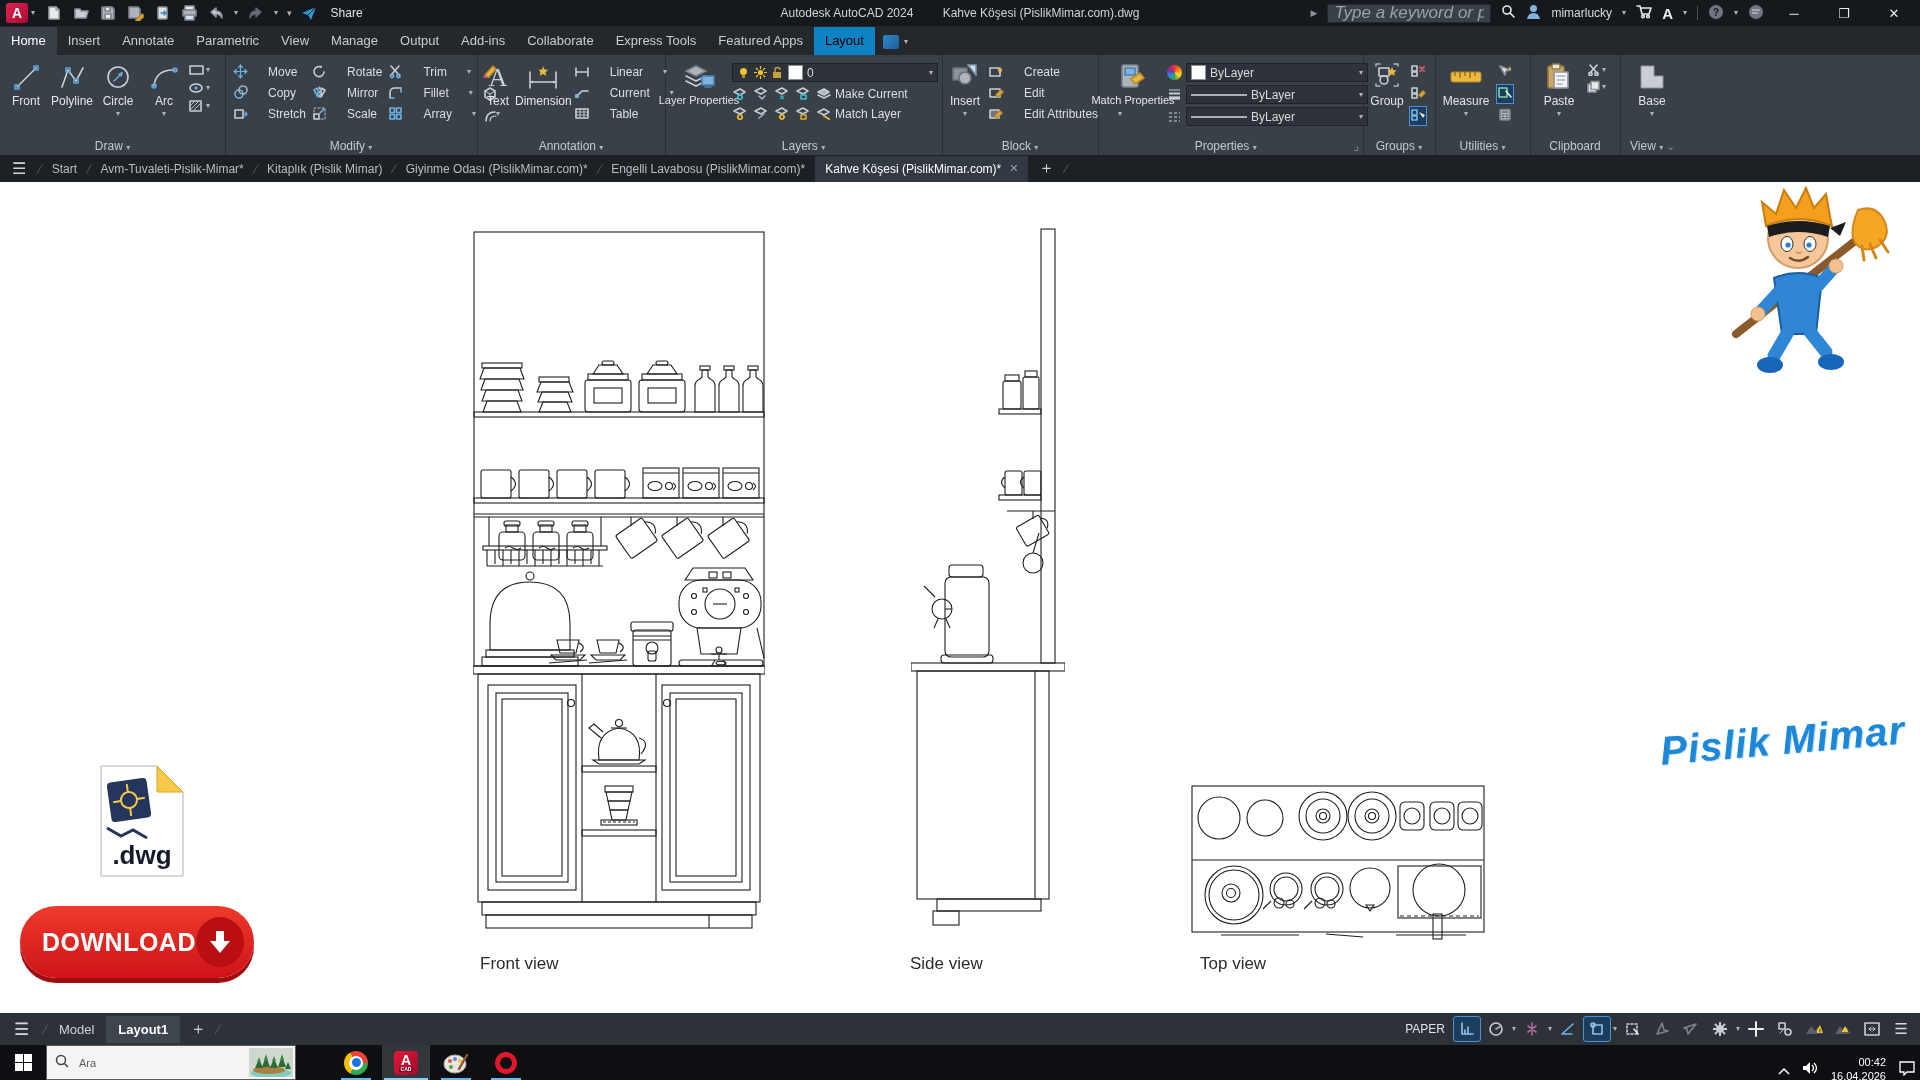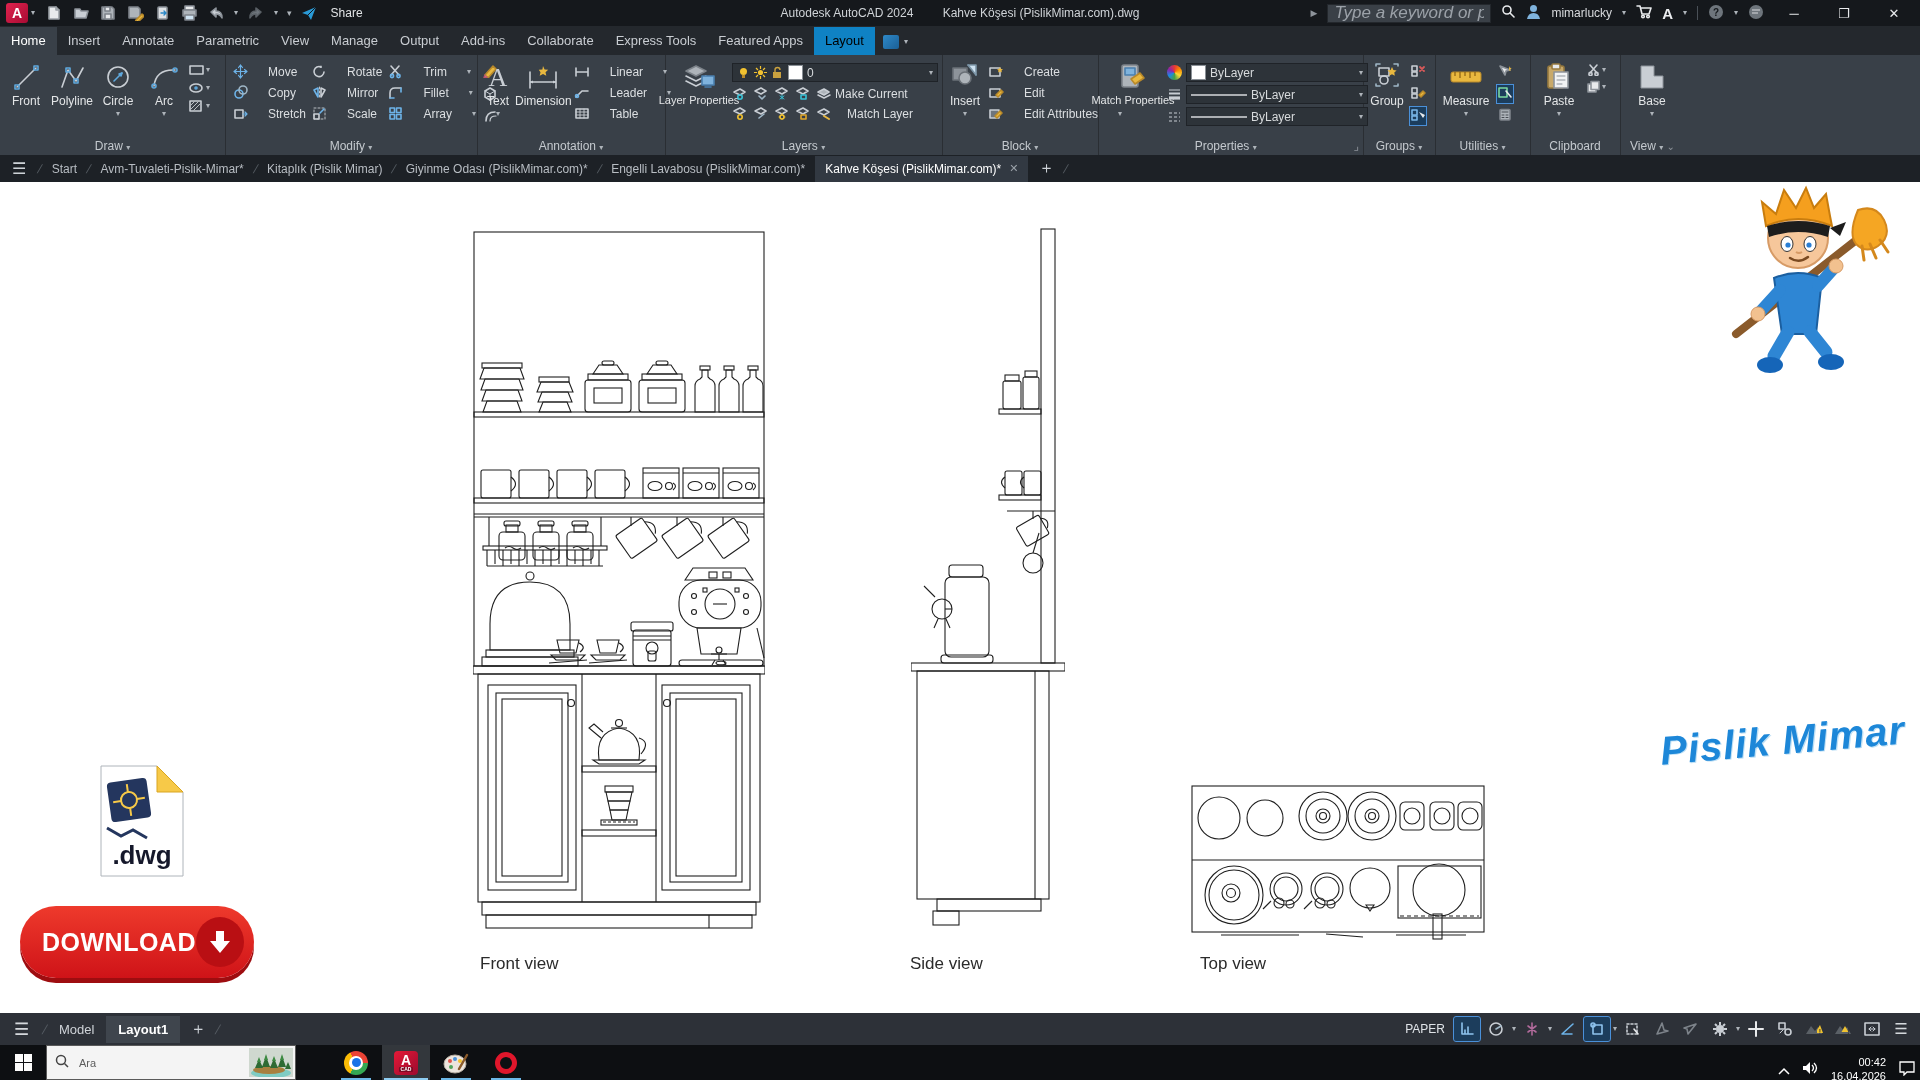--- a/index.html
+++ b/index.html
@@ -405,21 +405,21 @@
                 <path d="M2 11V3M14 11V3M2 7h12"></path>
               </svg>
               <span>Linear</span>
               <span class="caret">▾</span>
             </div>
           <div class="mrow">
               <svg class="s" width="16" height="13">
                 <path d="M2 11L8 5h6"></path>
                 <circle cx="3" cy="10" r="1.5" style="stroke:#6db3e8"></circle>
               </svg>
-              <span>Leader</span>
+              <span>Current</span>
               <span class="caret">▾</span>
             </div>
           <div class="mrow">
               <svg class="s" width="16" height="13">
                 <rect x="2" y="2" width="12" height="9"></rect>
                 <path d="M2 5h12M2 8h12M6 2v9M10 2v9" style="stroke-width:.9"></path>
               </svg>
               <span>Table</span>
             </div>
         </div>
@@ -493,21 +493,21 @@
               </svg>
             <svg class="s" width="15" height="13">
                 <path d="M2 4l6-3 5 3-5 3z"></path>
                 <circle cx="8" cy="10" r="2" style="stroke:#f2c230"></circle>
                 <path d="M8 6.5v1M5 10h1M10 10h1M8 12.5v1" style="stroke:#f2c230;stroke-width:.9"></path>
               </svg>
             <svg class="s" width="15" height="13">
                 <path d="M2 4l6-3 5 3-5 3z"></path>
                 <rect x="6" y="8" width="5" height="4" style="stroke:#e0a62a"></rect>
               </svg>
-            <div class="mrow" style="gap:16px">
+            <div class="mrow" style="gap:4px">
                 <svg class="s" width="15" height="13">
                   <path d="M2 5l6-3 5 3-5 3z"></path>
                   <path d="M8 9l5 3" style="stroke:#e9b83f;stroke-width:2"></path>
                 </svg>
                 <span>Match Layer</span>
               </div>
           </div>
         </div>
       </div>
       <div class="plabel"><span>Layers</span> <span class="caret">▾</span></div>

